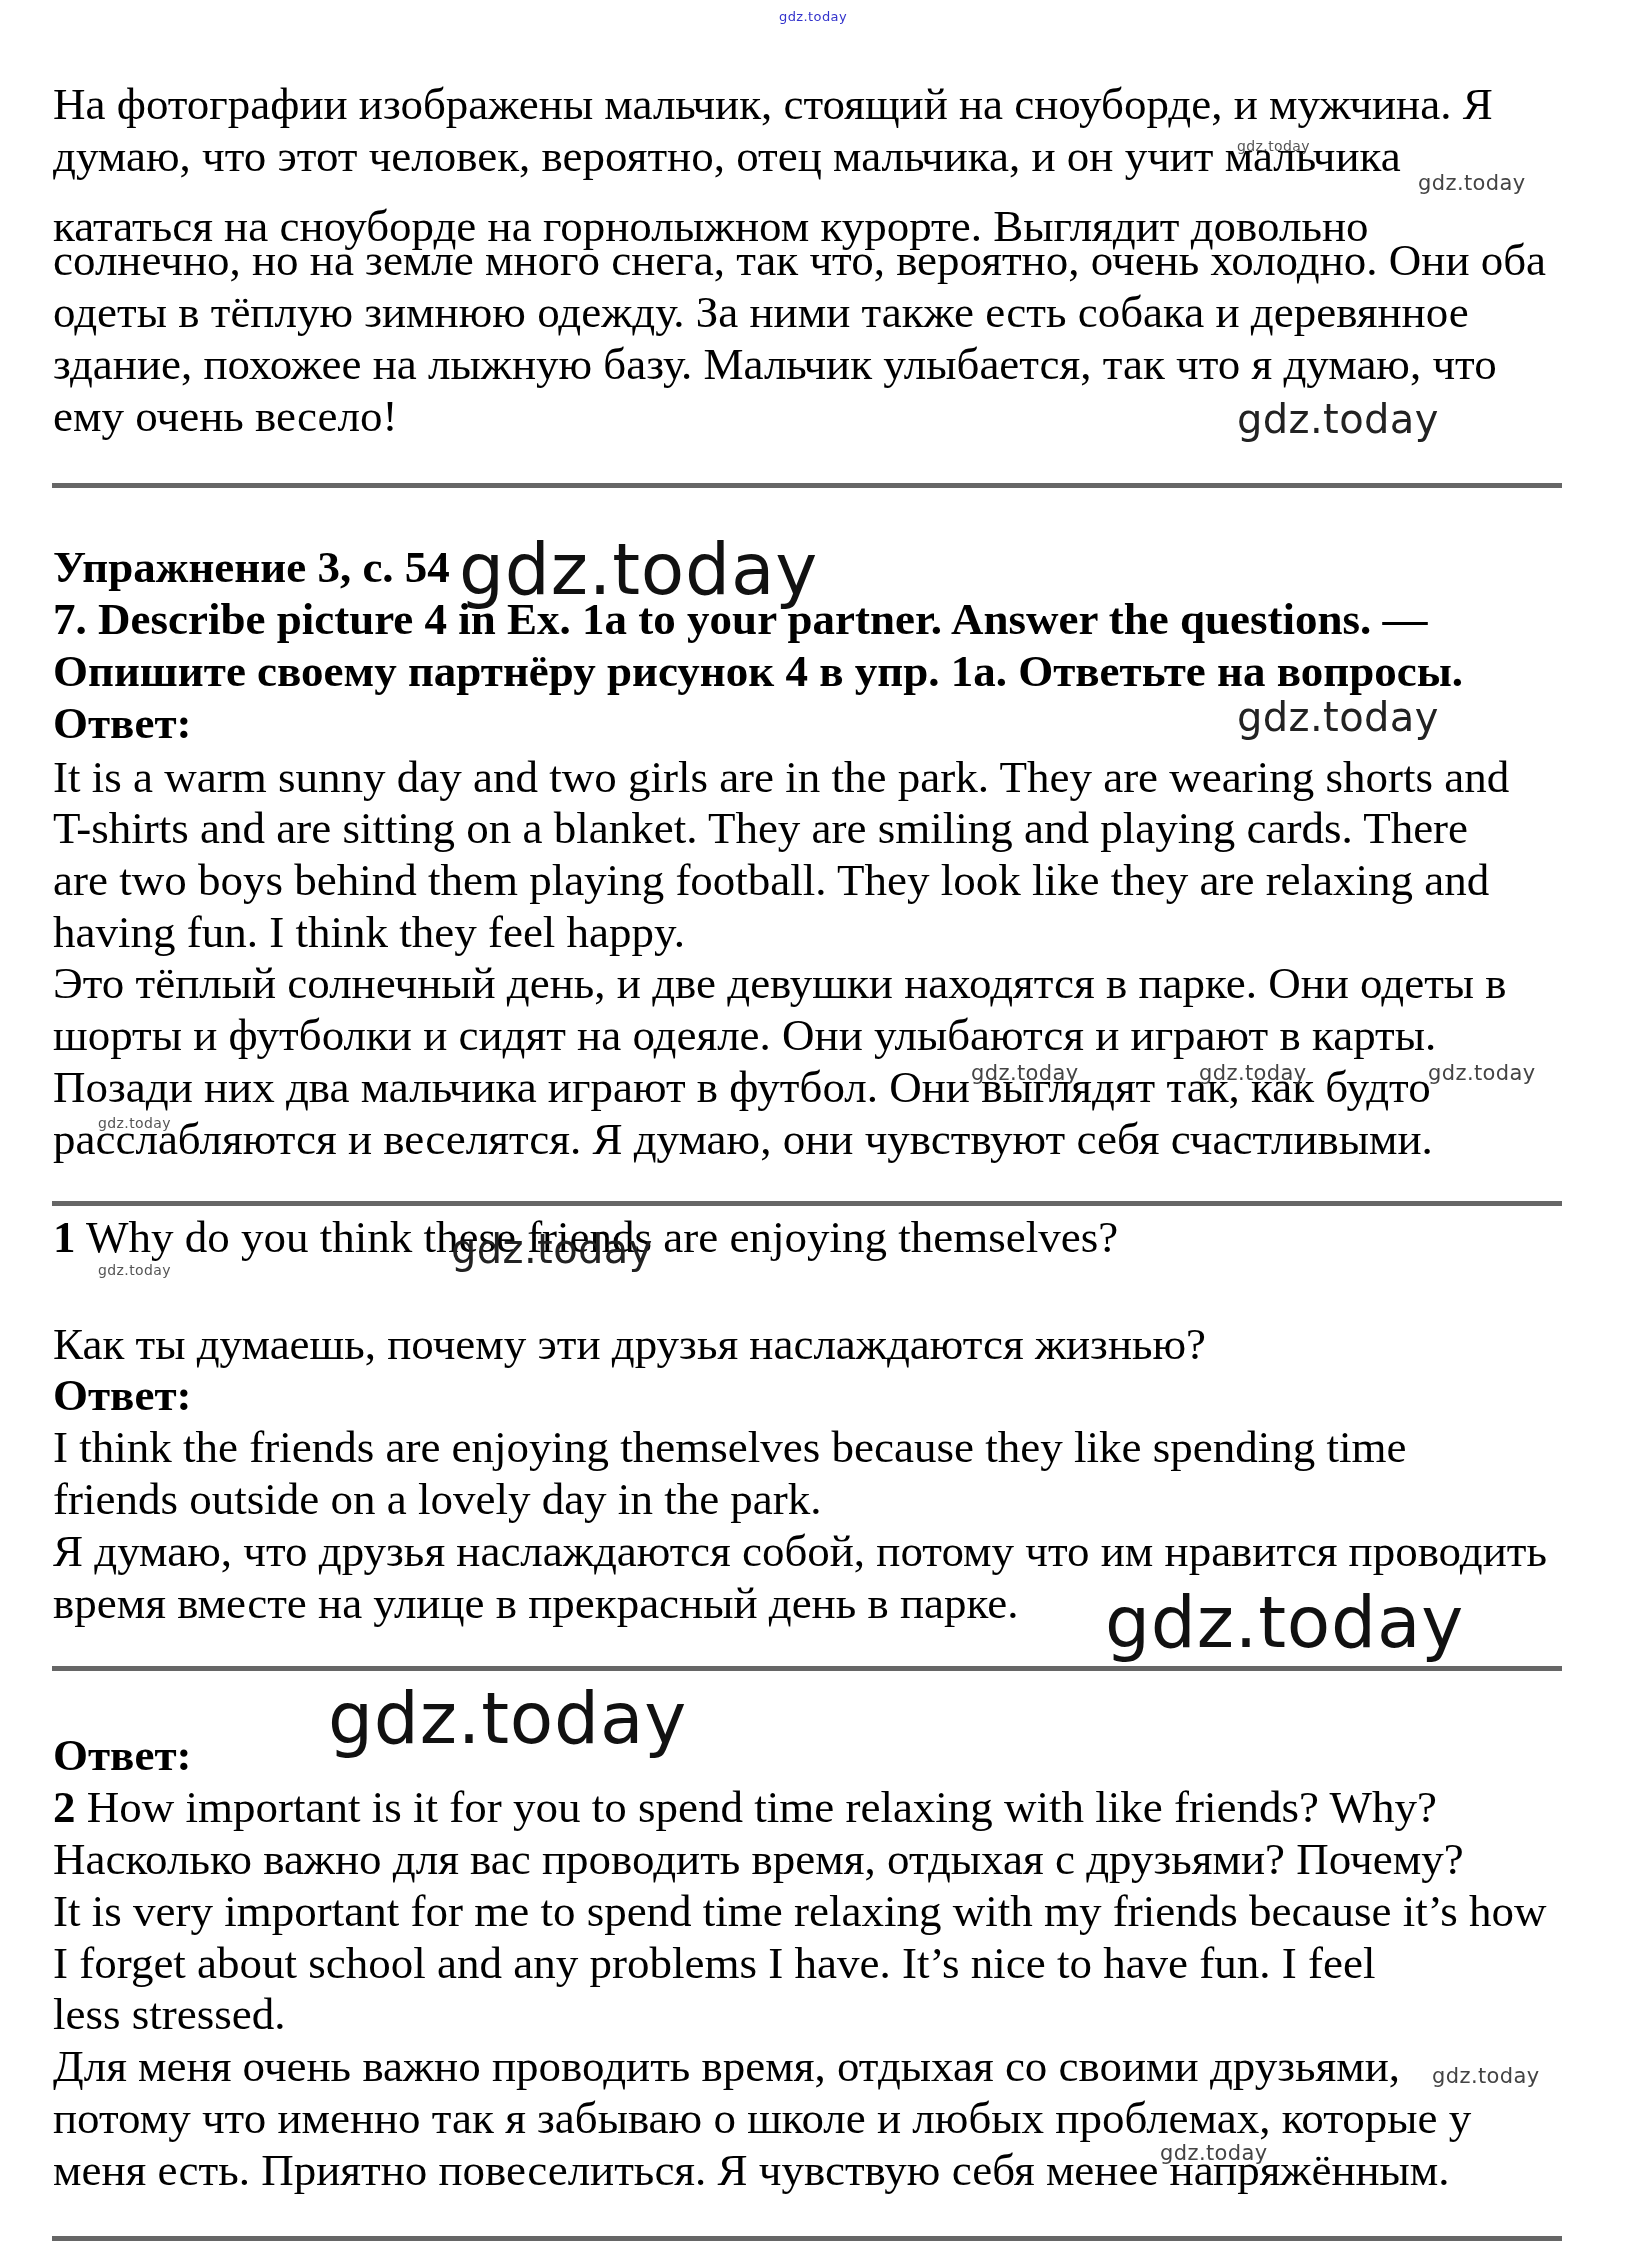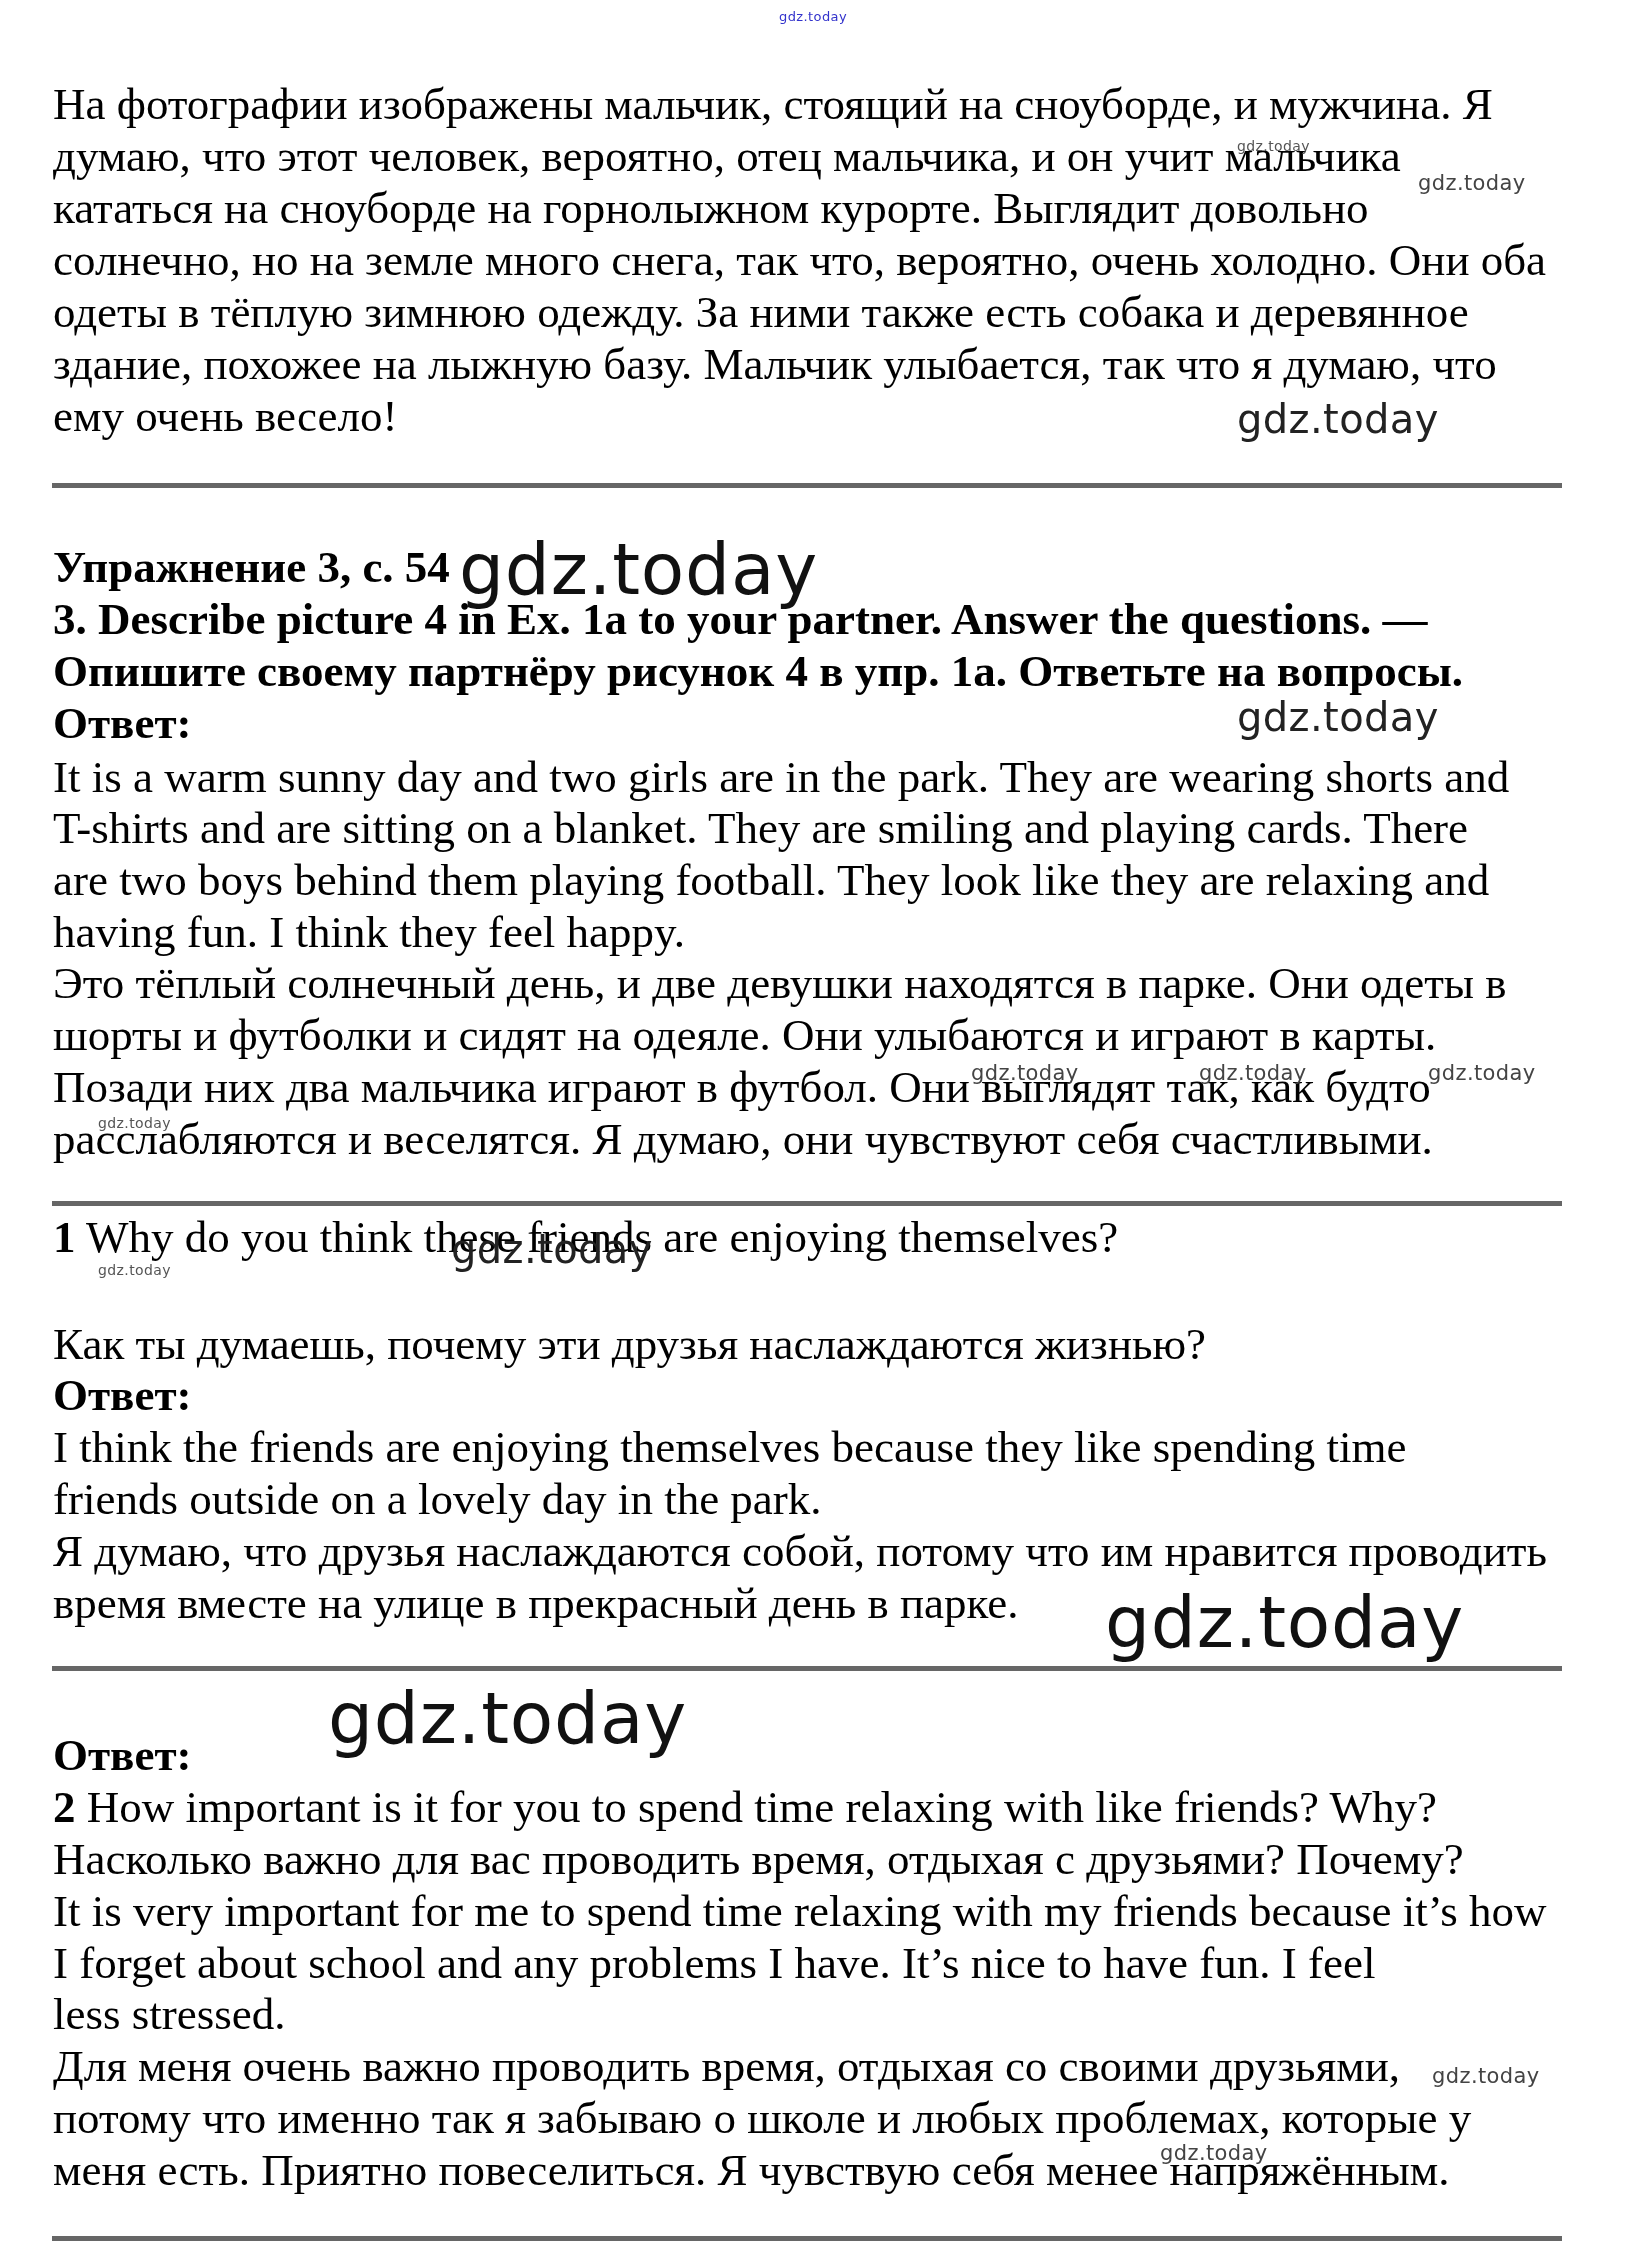--- a/index.html
+++ b/index.html
@@ -23,35 +23,35 @@
   .wm-top { font-size: 13px; color: #3333cc; }
 </style>
 </head>
 <body>
 
 <div class="wm wm-top" style="left:779px; top:0px;">gdz.today</div>
 
 <div>
   <div class="ln" style="top:82px">На фотографии изображены мальчик, стоящий на сноуборде, и мужчина. Я</div>
   <div class="ln" style="top:134px">думаю, что этот человек, вероятно, отец мальчика, и он учит мальчика</div>
-  <div class="ln" style="top:186px">кататься на сноуборде на горнолыжном курорте. Выглядит довольно</div>
+  <div class="ln" style="top:204px">кататься на сноуборде на горнолыжном курорте. Выглядит довольно</div>
   <div class="ln" style="top:238px">солнечно, но на земле много снега, так что, вероятно, очень холодно. Они оба</div>
   <div class="ln" style="top:290px">одеты в тёплую зимнюю одежду. За ними также есть собака и деревянное</div>
   <div class="ln" style="top:342px">здание, похожее на лыжную базу. Мальчик улыбается, так что я думаю, что</div>
   <div class="ln" style="top:394px">ему очень весело!</div>
 </div>
 <div class="wm wm-xs" style="left:1237px; top:129px;">gdz.today</div>
 <div class="wm wm-s" style="left:1418px; top:163px;">gdz.today</div>
 <div class="wm wm-m" style="left:1237px; top:389px;">gdz.today</div>
 
 <div class="rule" style="top:483px"></div>
 
 <div>
   <div class="ln b" style="top:545px">Упражнение 3, с. 54</div>
-  <div class="ln b" style="top:597px">3. Describe picture 4 in Ex. 1a to your partner. Answer the questions. —</div>
+  <div class="ln b" style="top:597px">7. Describe picture 4 in Ex. 1a to your partner. Answer the questions. —</div>
   <div class="ln b" style="top:649px"> Опишите своему партнёру рисунок 4 в упр. 1а. Ответьте на вопросы.</div>
   <div class="ln b" style="top:701px">Ответ:</div>
   <div class="ln" style="top:755px">It is a warm sunny day and two girls are in the park. They are wearing shorts and</div>
   <div class="ln" style="top:806px">T-shirts and are sitting on a blanket. They are smiling and playing cards. There</div>
   <div class="ln" style="top:858px">are two boys behind them playing football. They look like they are relaxing and</div>
   <div class="ln" style="top:910px">having fun. I think they feel happy.</div>
   <div class="ln" style="top:961px">Это тёплый солнечный день, и две девушки находятся в парке. Они одеты в</div>
   <div class="ln" style="top:1013px">шорты и футболки и сидят на одеяле. Они улыбаются и играют в карты.</div>
   <div class="ln" style="top:1065px">Позади них два мальчика играют в футбол. Они выглядят так, как будто</div>
   <div class="ln" style="top:1117px">расслабляются и веселятся. Я думаю, они чувствуют себя счастливыми.</div>

